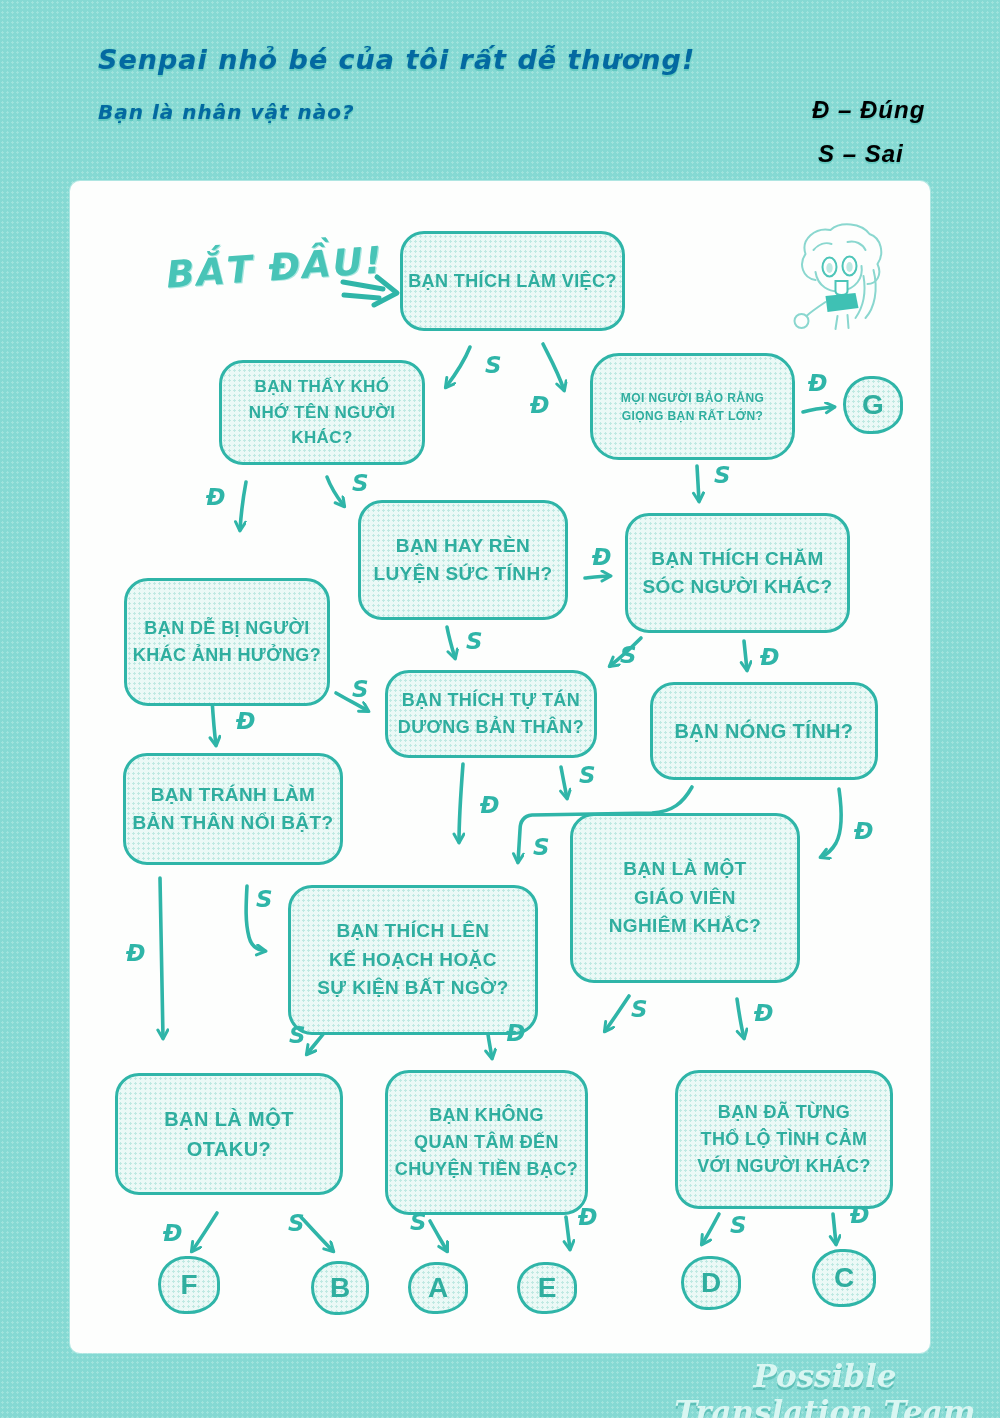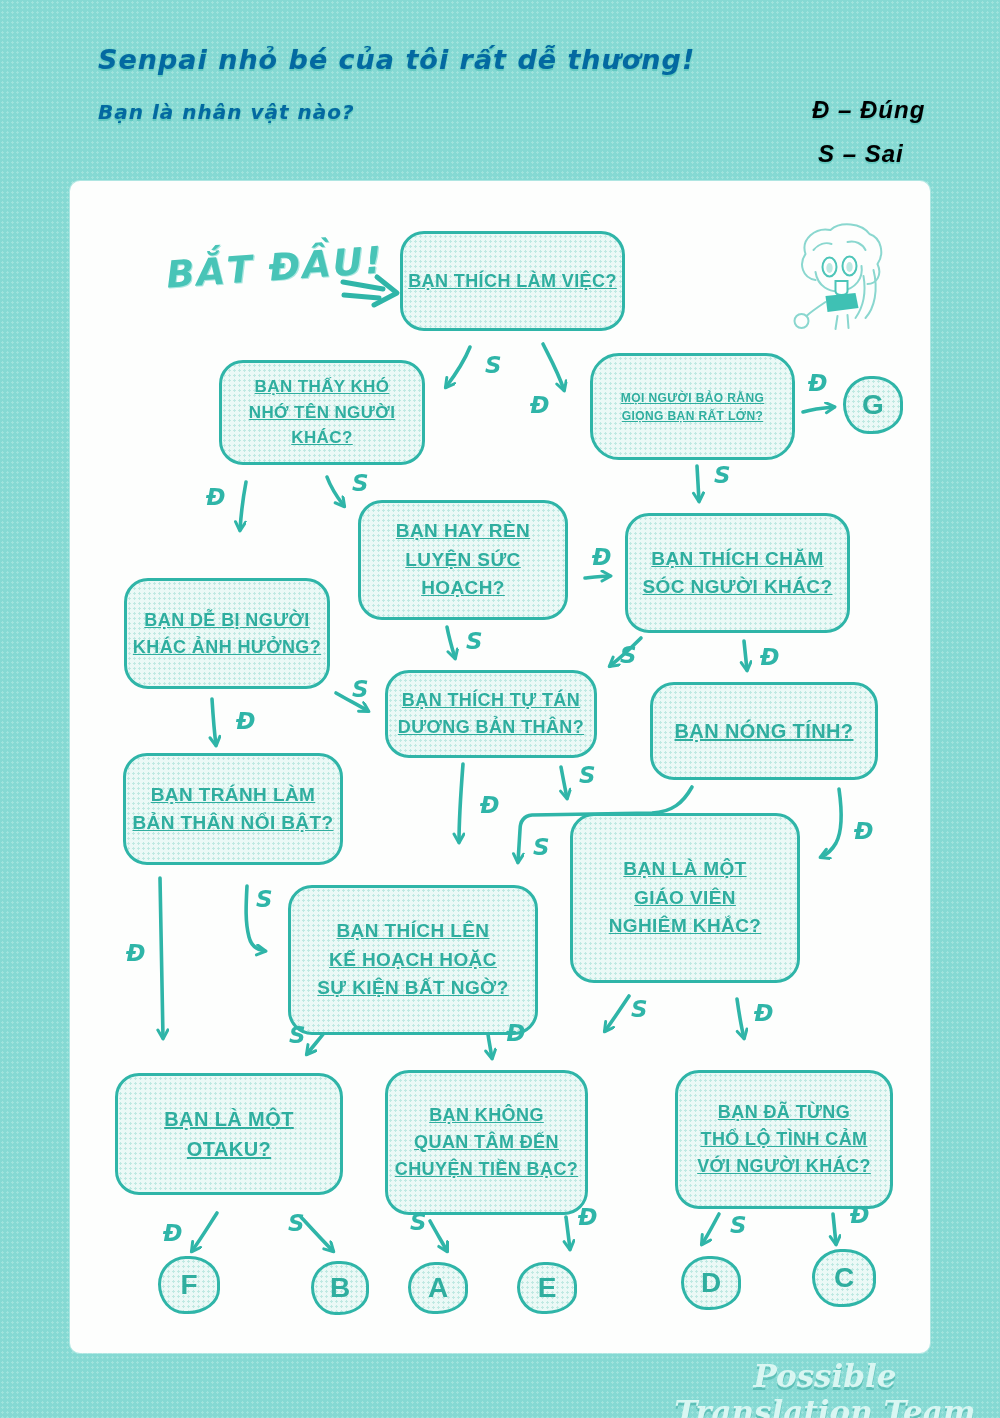--- a/index.html
+++ b/index.html
@@ -26,21 +26,21 @@
     text-shadow:0 2px 0 rgba(47,179,167,.35), 0 0 2px rgba(47,179,167,.45);
   }
   .qbox{
     position:absolute;box-sizing:border-box;
     border:3px solid #2fb5a8;border-radius:24px;
     background-color:#ebf9f6;
     background-image:radial-gradient(#bfe9e2 1px, rgba(0,0,0,0) 1.3px);
     background-size:5px 5px;
     color:#2fae9f;font-weight:bold;font-size:19px;line-height:1.5;
     letter-spacing:.4px;text-align:center;white-space:pre-line;
-    display:flex;align-items:center;justify-content:center;text-decoration:underline;
+    display:flex;align-items:center;justify-content:center;
   }
   .result{
     position:absolute;box-sizing:border-box;
     border:3.5px solid #2fb5a8;
     background-color:#ebf9f6;
     background-image:radial-gradient(#bfe9e2 1px, rgba(0,0,0,0) 1.3px);
     background-size:5px 5px;
     color:#2fae9f;font-weight:bold;font-size:28px;
     display:flex;align-items:center;justify-content:center;
     border-radius:48% 52% 55% 45% / 52% 48% 45% 55%;
@@ -153,24 +153,24 @@
     <path d="M833,1214 L836,1244" marker-end="url(#ah)"></path>
   </g>
 </svg>
 
 <div class="qbox" style="left:400px;top:231px;width:225px;height:100px;font-size:18px;">BẠN THÍCH LÀM VIỆC?</div>
 <div class="qbox" style="left:219px;top:360px;width:206px;height:105px;font-size:17px;">BẠN THẤY KHÓ
 NHỚ TÊN NGƯỜI KHÁC?</div>
 <div class="qbox" style="left:590px;top:353px;width:205px;height:107px;font-size:12px;border-radius:29px;">MỌI NGƯỜI BẢO RẰNG
 GIỌNG BẠN RẤT LỚN?</div>
 <div class="qbox" style="left:358px;top:500px;width:210px;height:120px;">BẠN HAY RÈN
-LUYỆN SỨC HOẠCH?</div>
+LUYỆN SỨC TÍNH?</div>
 <div class="qbox" style="left:625px;top:513px;width:225px;height:120px;">BẠN THÍCH CHĂM
 SÓC NGƯỜI KHÁC?</div>
-<div class="qbox" style="left:124px;top:578px;width:206px;height:111px;font-size:18px;">BẠN DỄ BỊ NGƯỜI
+<div class="qbox" style="left:124px;top:578px;width:206px;height:128px;font-size:18px;">BẠN DỄ BỊ NGƯỜI
 KHÁC ẢNH HƯỞNG?</div>
 <div class="qbox" style="left:385px;top:670px;width:212px;height:88px;font-size:18px;">BẠN THÍCH TỰ TÁN
 DƯƠNG BẢN THÂN?</div>
 <div class="qbox" style="left:650px;top:682px;width:228px;height:98px;font-size:20px;">BẠN NÓNG TÍNH?</div>
 <div class="qbox" style="left:123px;top:753px;width:220px;height:112px;">BẠN TRÁNH LÀM
 BẢN THÂN NỔI BẬT?</div>
 <div class="qbox" style="left:288px;top:885px;width:250px;height:150px;">BẠN THÍCH LÊN
 KẾ HOẠCH HOẶC
 SỰ KIỆN BẤT NGỜ?</div>
 <div class="qbox" style="left:570px;top:813px;width:230px;height:170px;">BẠN LÀ MỘT

